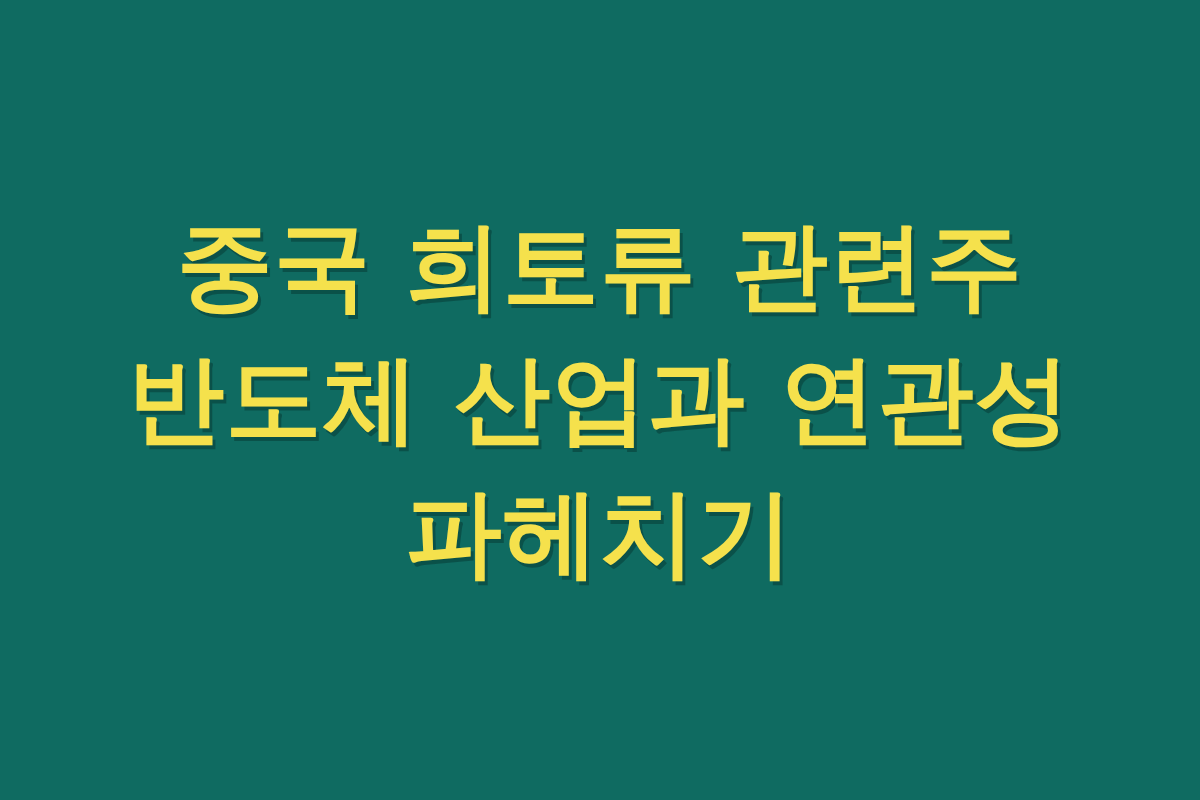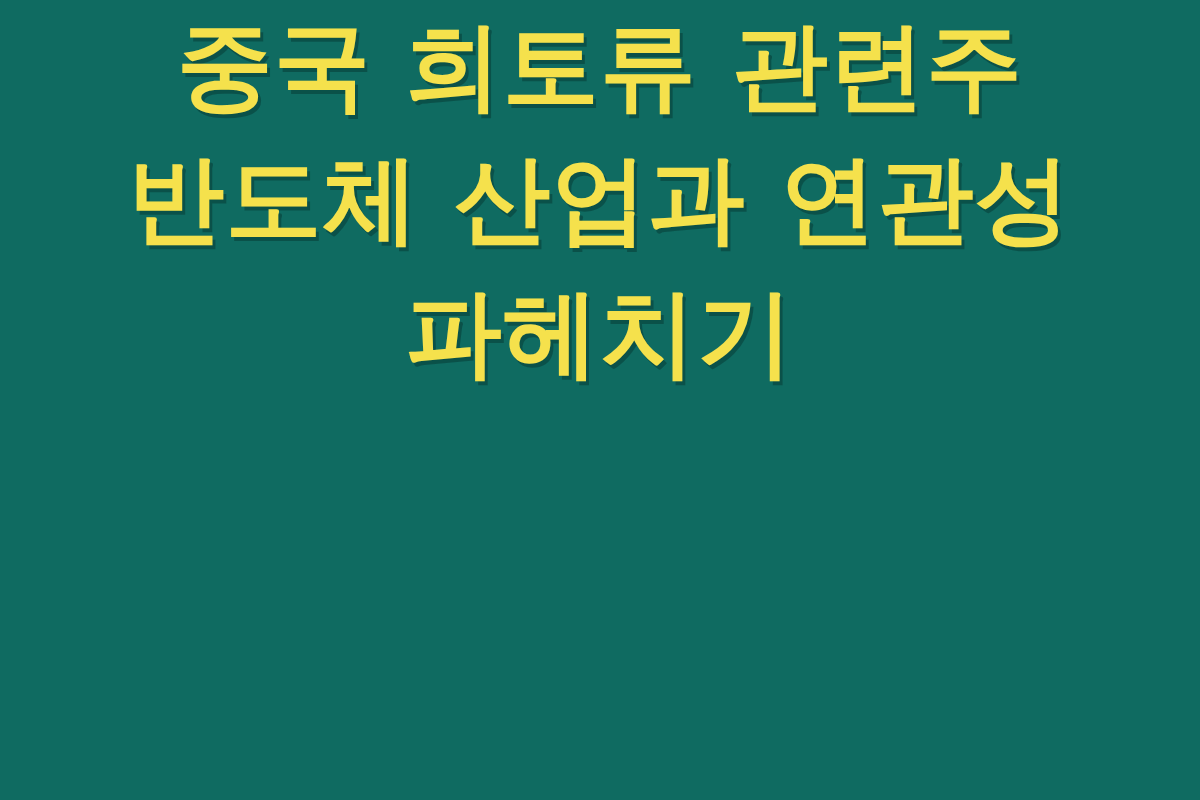--- a/index.html
+++ b/index.html
@@ -16,21 +16,21 @@
     font-family: "Liberation Sans", "DejaVu Sans", sans-serif;
   }
 
   .thumbnail-card {
     position: relative;
     box-sizing: border-box;
     width: 1200px;
     height: 800px;
     background-color: #0f6b61;
     display: flex;
-    align-items: flex-start;
+    align-items: center;
     justify-content: center;
     padding: 0 60px;
   }
 
   .title-block {
     width: 1080px;
     text-align: center;
   }
 
   .title-text {

